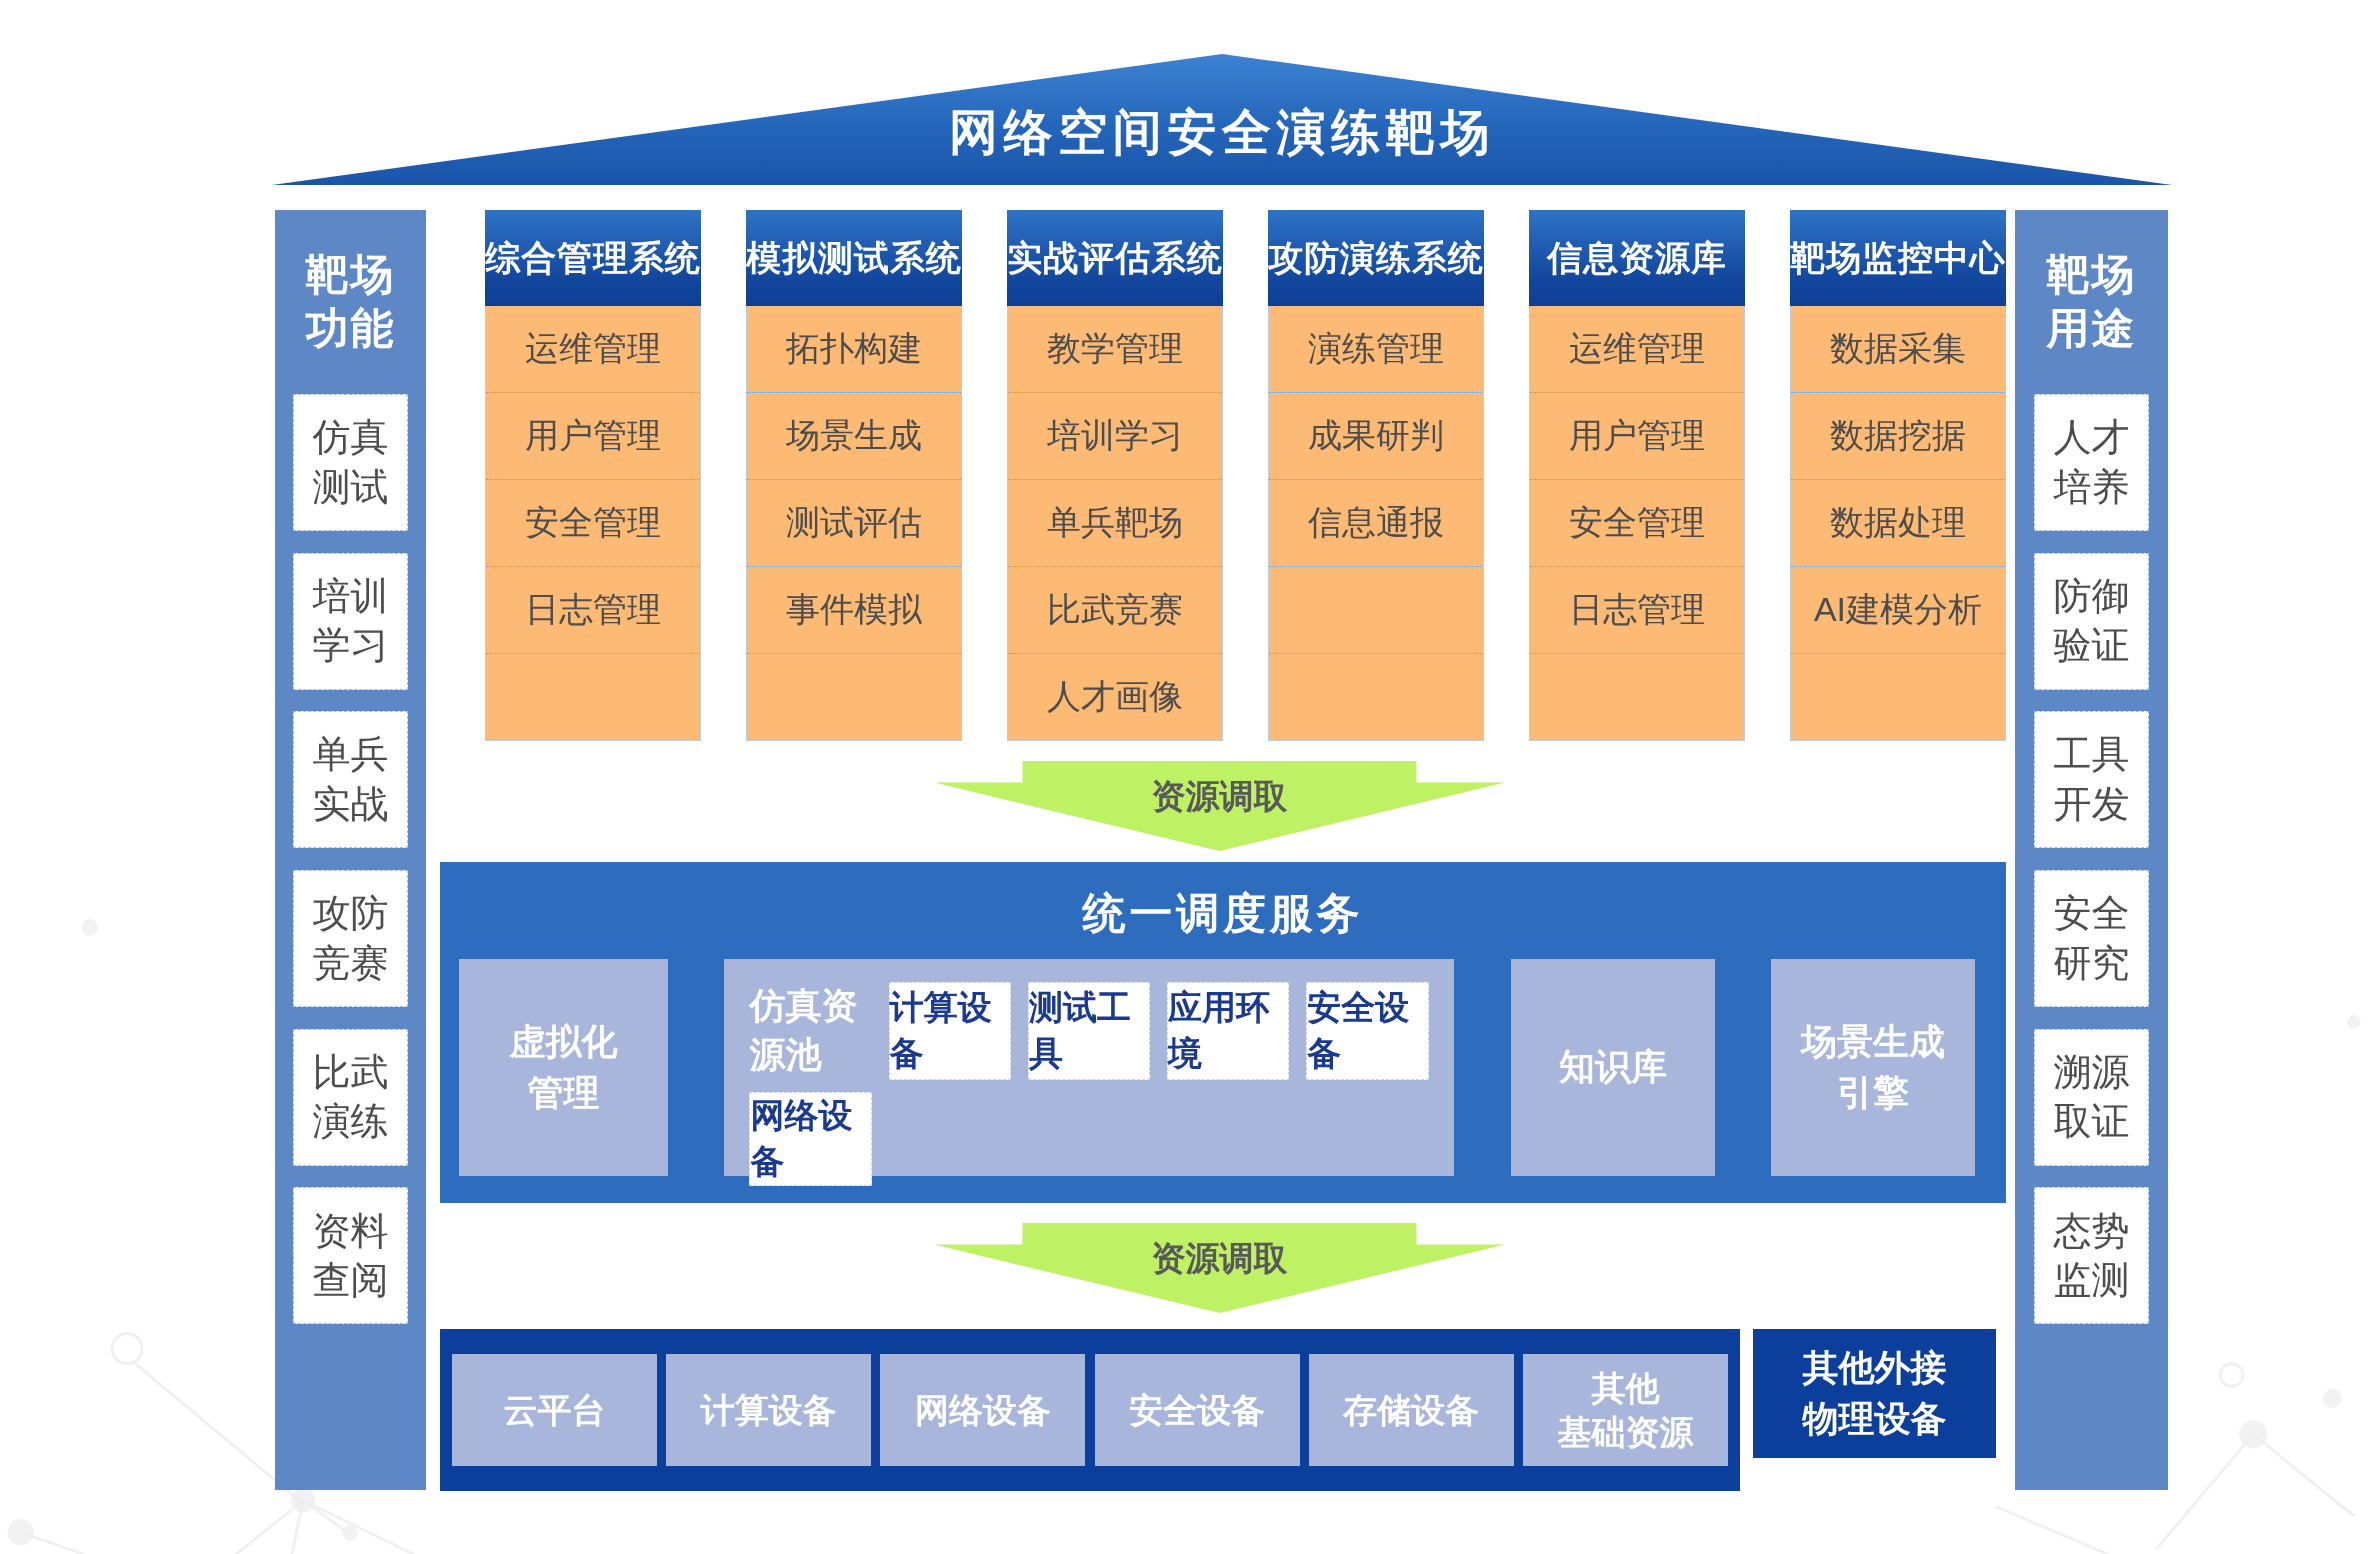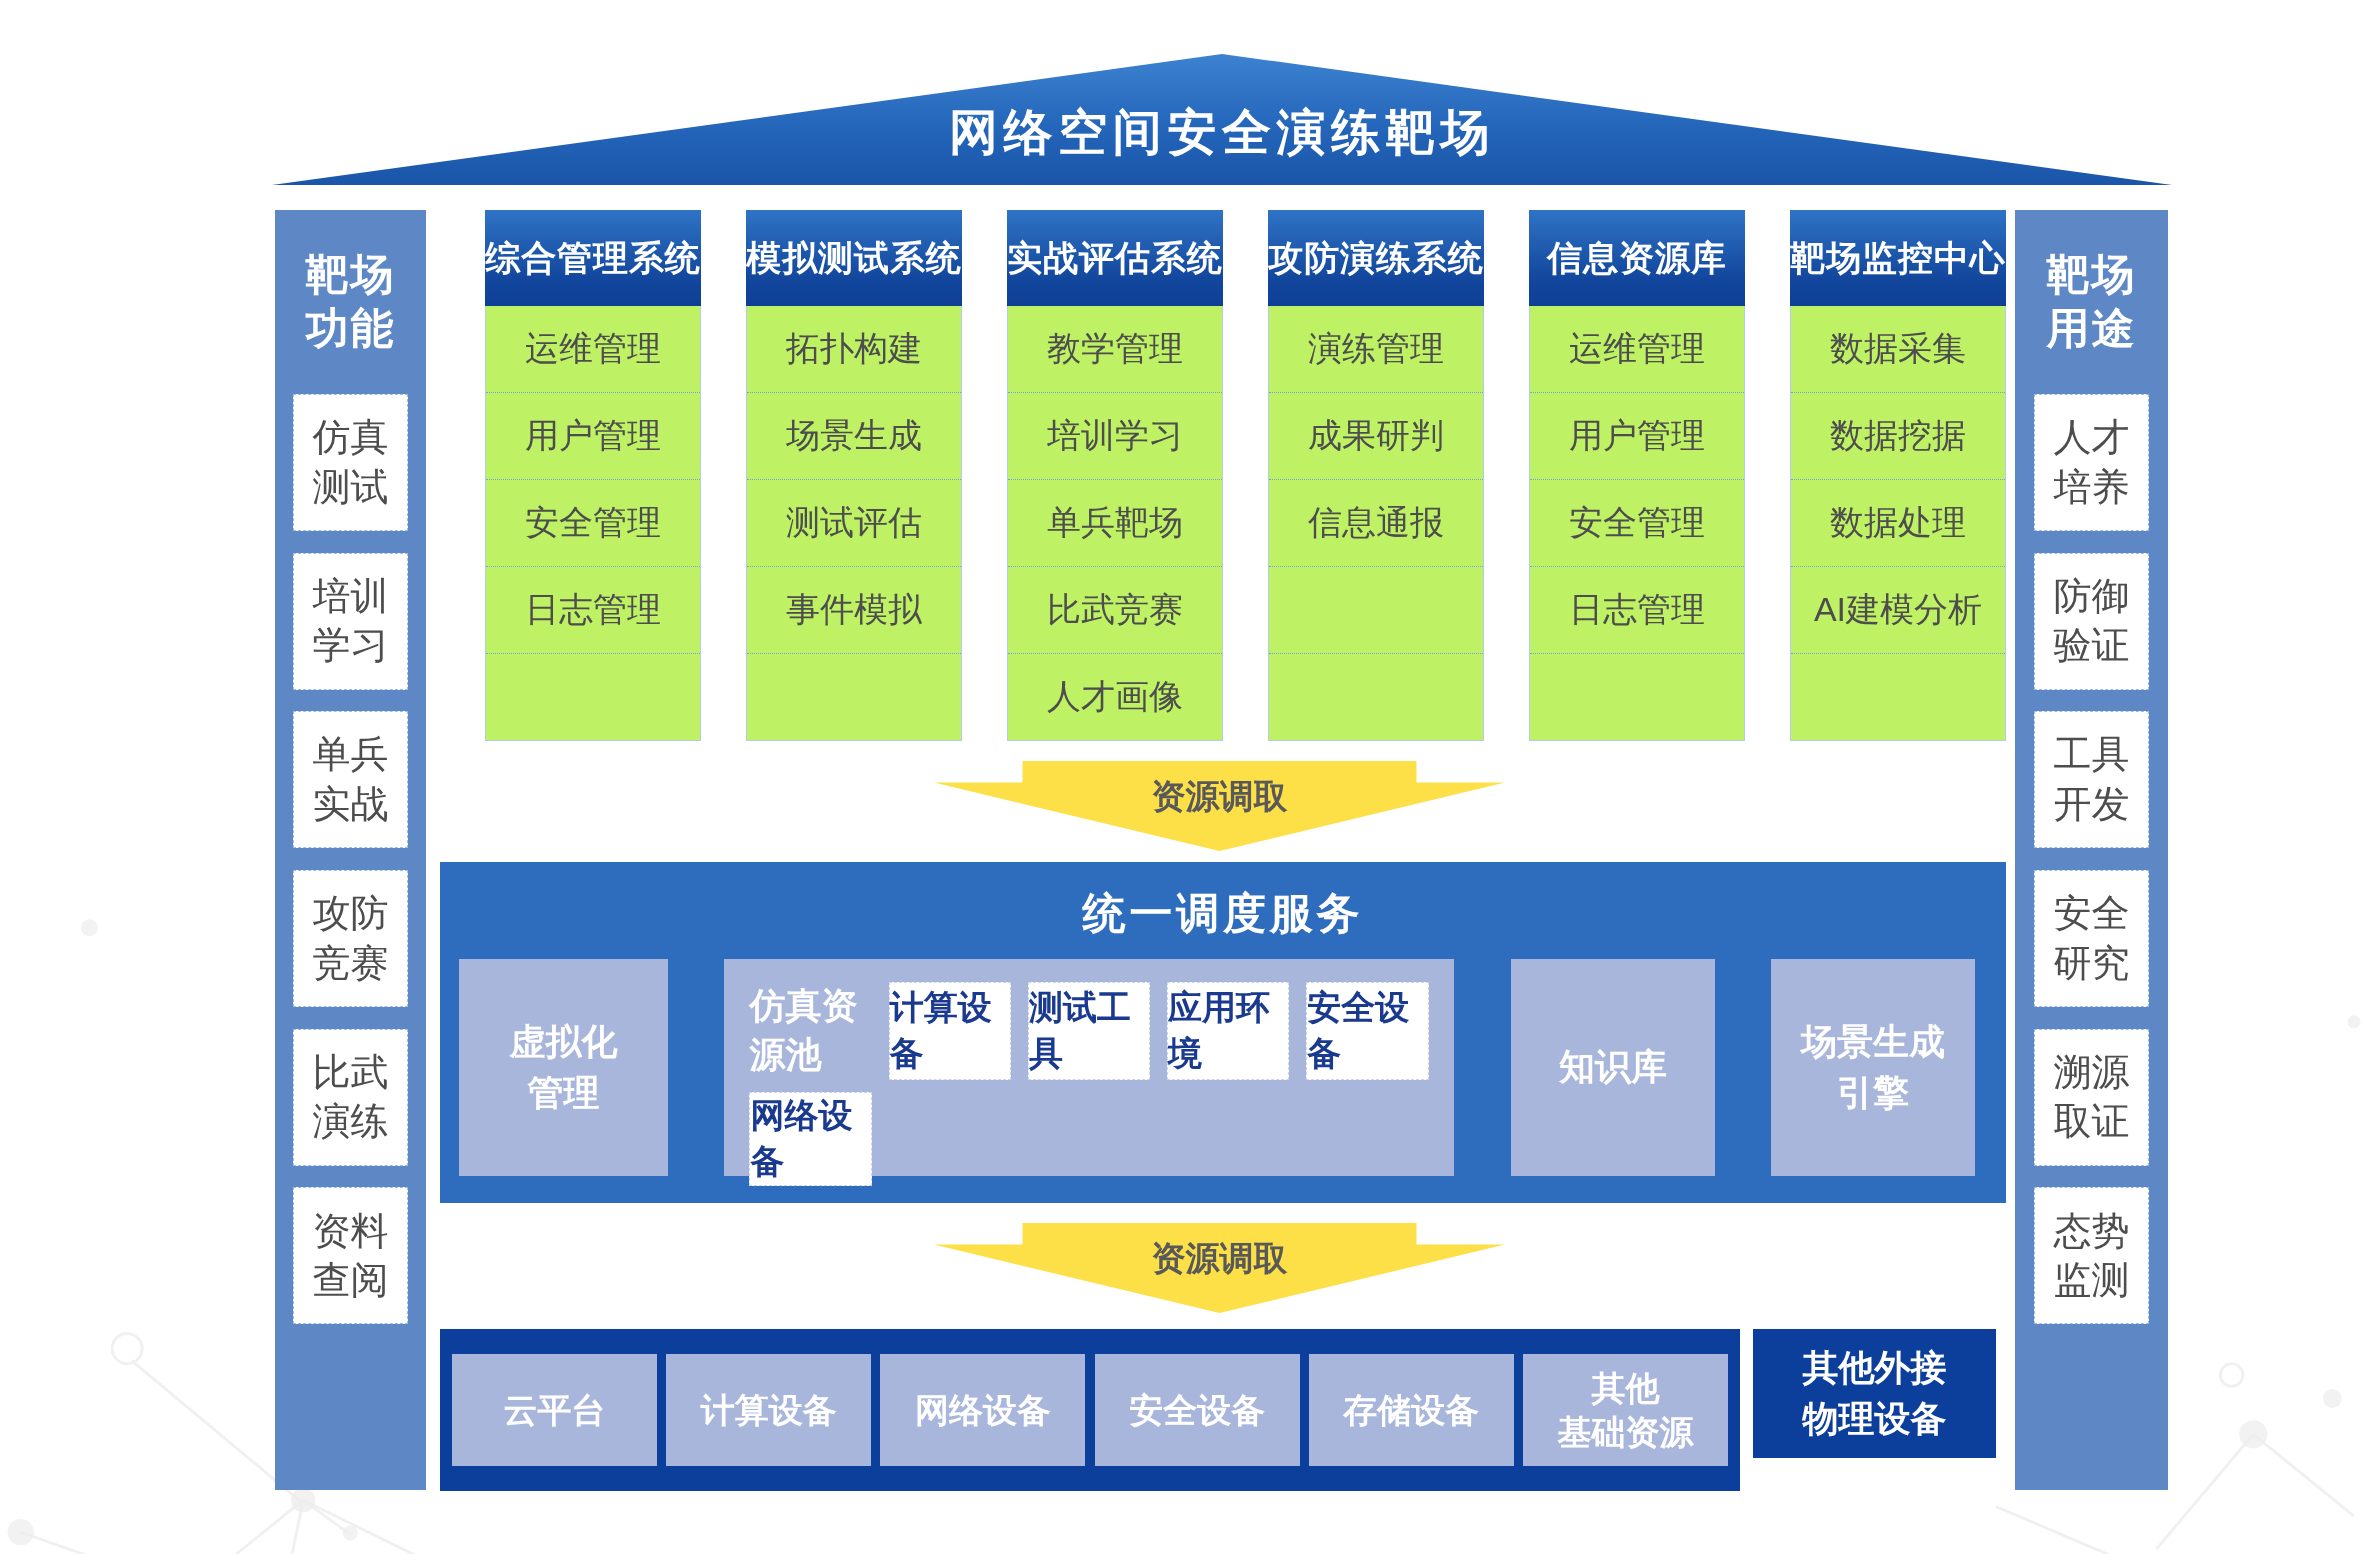--- a/index.html
+++ b/index.html
@@ -35,31 +35,31 @@
   
   .systems{position:absolute;left:440px;top:210px;width:1566px;height:531px;display:flex;justify-content:space-between;z-index:1;}
   .column{width:248px;display:flex;flex-direction:column;padding-left:45px;}
   .col-head{
     height:96px;flex:0 0 96px;
     background:linear-gradient(180deg,#2f73c5 0%,#12479d 72%,#0d3f95 100%);
     color:#fff;font-size:35px;font-weight:700;letter-spacing:0.9px;
     display:flex;align-items:center;justify-content:center;
   }
   .col-body{
-    flex:1;background:#bef264;border:1.9px solid #b3ccea;border-top:none;box-sizing:border-box;
+    flex:1;background:#fdba74;border:1.9px solid #b3ccea;border-top:none;box-sizing:border-box;
     display:flex;flex-direction:column;
   }
   .col-row{
     flex:1;display:flex;align-items:center;justify-content:center;
     font-size:34px;color:#4d4d4d;font-weight:500;
   }
   .col-row:not(:last-child){border-bottom:1.9px dotted #71a3dc;}
   
   .arrow{
-    position:absolute;left:934px;width:571px;height:90px;background:#fde047;z-index:1;
+    position:absolute;left:934px;width:571px;height:90px;background:#bef264;z-index:1;
     clip-path:polygon(15.5% 0,84.5% 0,84.5% 24%,100% 24%,50% 100%,0 24%,15.5% 24%);
   }
   .arrow.a1{top:761px;} .arrow.a2{top:1223px;}
   .arrow-label{position:absolute;left:0;top:13px;width:100%;text-align:center;font-size:34px;font-weight:600;color:#595959;}
   
   .band{position:absolute;left:440px;top:862px;width:1566px;height:341px;background:#2e6cbe;z-index:1;}
   .band-title{position:absolute;top:22.6px;left:0;width:100%;text-align:center;color:#fff;font-size:43px;font-weight:700;letter-spacing:3.8px;}
   .vbox{
     position:absolute;background:#a9b6dc;color:#fff;font-weight:600;text-align:center;
     display:flex;align-items:center;justify-content:center;line-height:1.4;white-space:pre-line;

